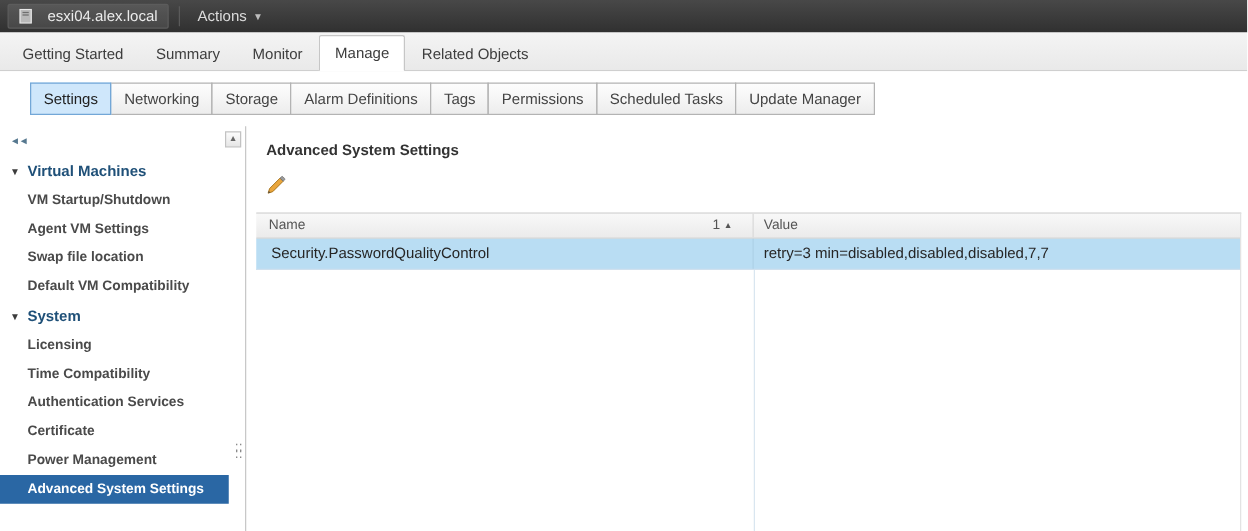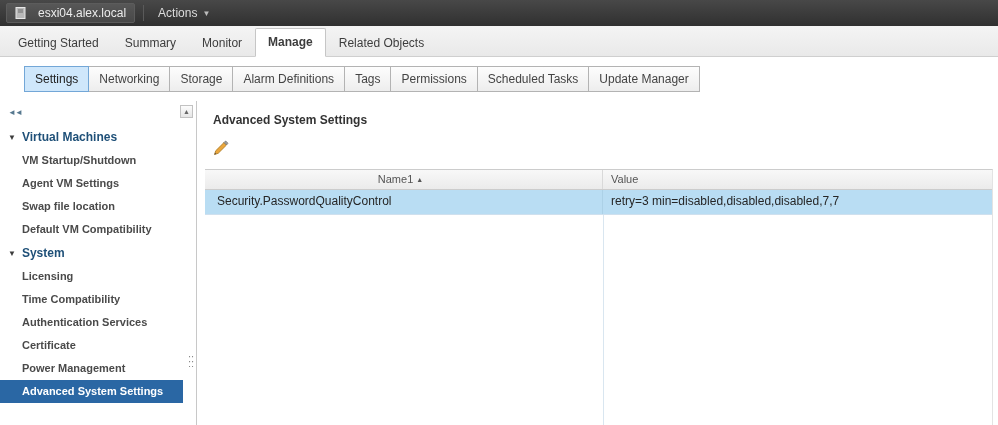--- a/index.html
+++ b/index.html
@@ -10,21 +10,21 @@
   
   .topbar{height:26px;background:linear-gradient(#484848,#303030);display:flex;align-items:center;padding:0 6px;gap:8px;flex:0 0 auto}
   .host-chip{display:flex;align-items:center;gap:12px;background:rgba(255,255,255,.10);border:1px solid #5c5c5c;border-radius:2px;padding:2px 8px;height:20px;color:#ececec;font-size:12px;cursor:default}
   .topbar-sep{width:1px;height:16px;background:#5a5a5a}
   .actions-btn{display:flex;align-items:center;gap:5px;color:#dcdcdc;font-size:12px;background:none;border:none;cursor:pointer;height:20px;padding:0 6px;font-family:inherit}
   .caret{font-size:8px;color:#bdbdbd}
 
   
   .tabbar{height:31px;background:linear-gradient(#f4f4f4,#e9e9e9);display:flex;align-items:flex-end;padding-left:5px;border-bottom:1px solid #cfcfcf;flex:0 0 auto}
   .tab{padding:6px 12px 7px;font-size:12px;color:#3d3d3d;cursor:pointer;border:1px solid transparent;border-bottom:none;margin-bottom:-1px;white-space:nowrap}
-  .tab.active{background:#fff;border-color:#c6c6c6;border-bottom:1px solid #fff;font-weight:bold;border-radius:2px 2px 0 0}
+  .tab.active{background:#fff;border-color:#c6c6c6;border-bottom:1px solid #fff;font-weight:normal;border-radius:2px 2px 0 0}
 
   
   .toolbar{background:#fff;padding:9px 0 9px 24px;display:flex;flex:0 0 auto}
   .tb-btn{font-size:12px;color:#444;padding:5px 10px;background:linear-gradient(#fdfdfd,#ededed);border:1px solid #b3b3b3;margin-left:-1px;cursor:pointer;white-space:nowrap;font-family:inherit}
   .tb-btn:first-child{margin-left:0}
   .tb-btn.active{background:#cfe7fb;border-color:#73a7d7;position:relative;z-index:1;color:#222}
 
   
   .content{flex:1;display:flex;min-height:0}
   .sidebar{width:197px;flex:0 0 auto;border-right:1px solid #c8c8c8;position:relative;background:#fff}
@@ -37,21 +37,21 @@
   .tree-item.selected{background:#2a67a4;color:#fff}
   .grip{position:absolute;right:2px;top:255px;color:#8a8a8a;font-size:11px;line-height:5px;cursor:col-resize;text-align:center}
 
   
   .main{flex:1;min-width:0;padding:8px 5px 0 8px;display:flex;flex-direction:column}
   .main-title{font-size:12px;font-weight:bold;color:#333;margin:4px 0 0 8px}
   .edit-row{margin:13px 0 9px 8px}
   .edit-icon{cursor:pointer;display:inline-block}
   .grid{flex:1;display:flex;flex-direction:column;border-top:1px solid #ccc;border-right:1px solid #e3e3e3;min-height:0}
   .grid-header{display:flex;background:linear-gradient(#f8f8f8,#ebebeb);border-bottom:1px solid #ccc;font-size:11px;color:#555;flex:0 0 auto;cursor:default}
-  .gh-name{width:398px;display:flex;justify-content:center;align-items:center;padding:3px 16px 4px 10px;border-right:1px solid #d9d9d9;cursor:pointer}
+  .gh-name{width:398px;display:flex;justify-content:space-between;align-items:center;padding:3px 16px 4px 10px;border-right:1px solid #d9d9d9;cursor:pointer}
   .gh-value{flex:1;padding:3px 8px 4px;cursor:pointer}
   .sort{display:flex;align-items:center;gap:3px;color:#555}
   .sort .arrow{font-size:7px;color:#555}
   .grid-row{display:flex;font-size:12px;color:#262626;flex:0 0 auto;border-bottom:1px solid #cfe0ee;cursor:pointer}
   .grid-row.selected{background:#b9ddf3}
   .cell-name{width:398px;padding:4px 8px 6px 12px;border-right:1px solid rgba(150,185,210,.35);white-space:nowrap;overflow:hidden}
   .cell-value{flex:1;padding:4px 8px 6px;white-space:nowrap;overflow:hidden}
   .grid-empty{flex:1;position:relative}
   .col-divider{position:absolute;left:398px;top:0;bottom:0;width:1px;background:#d9e6f0}
 </style>

